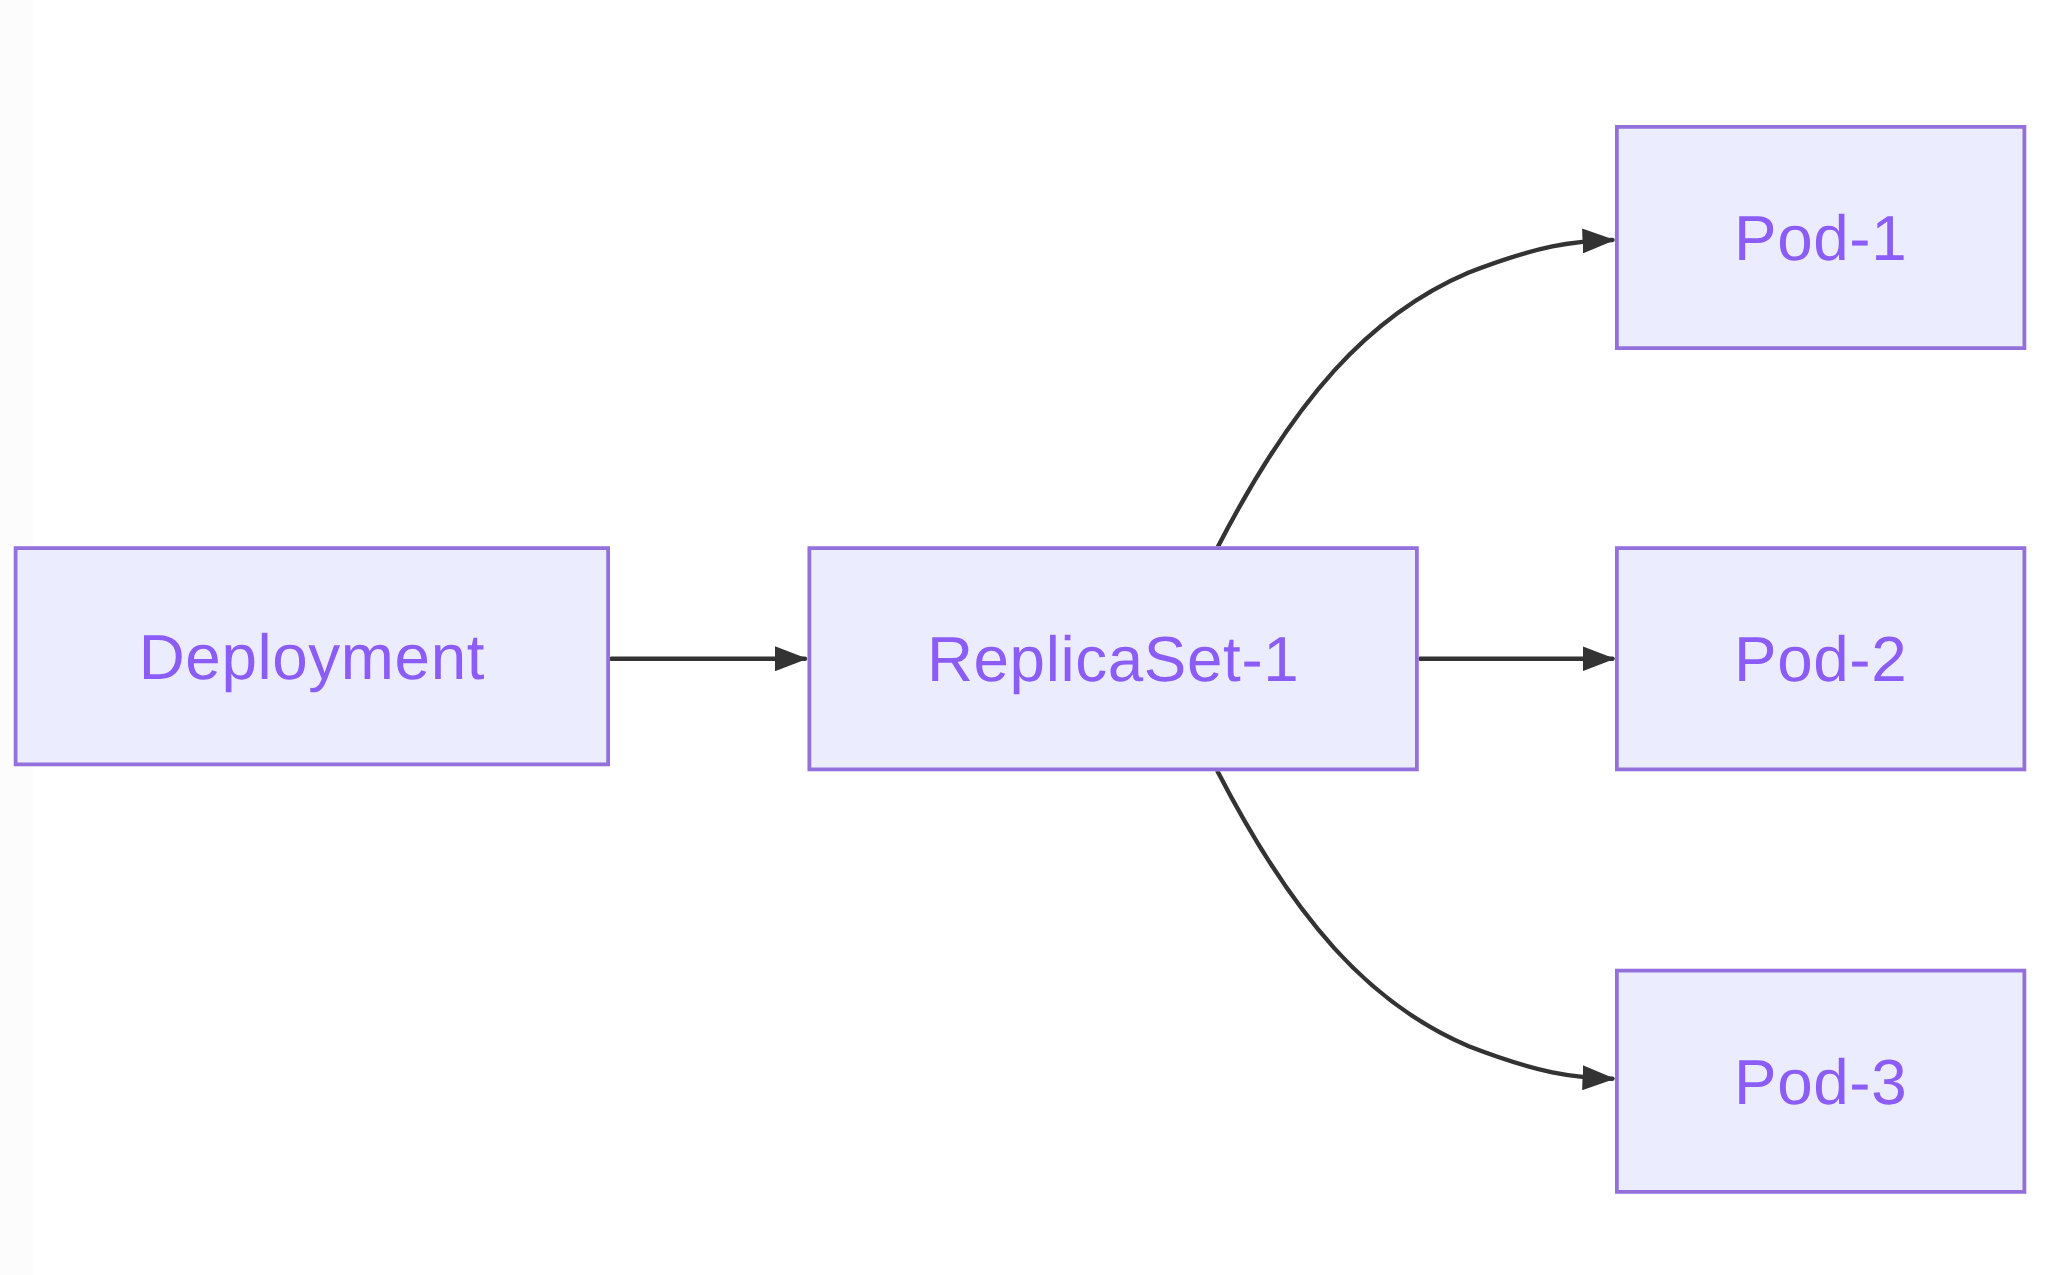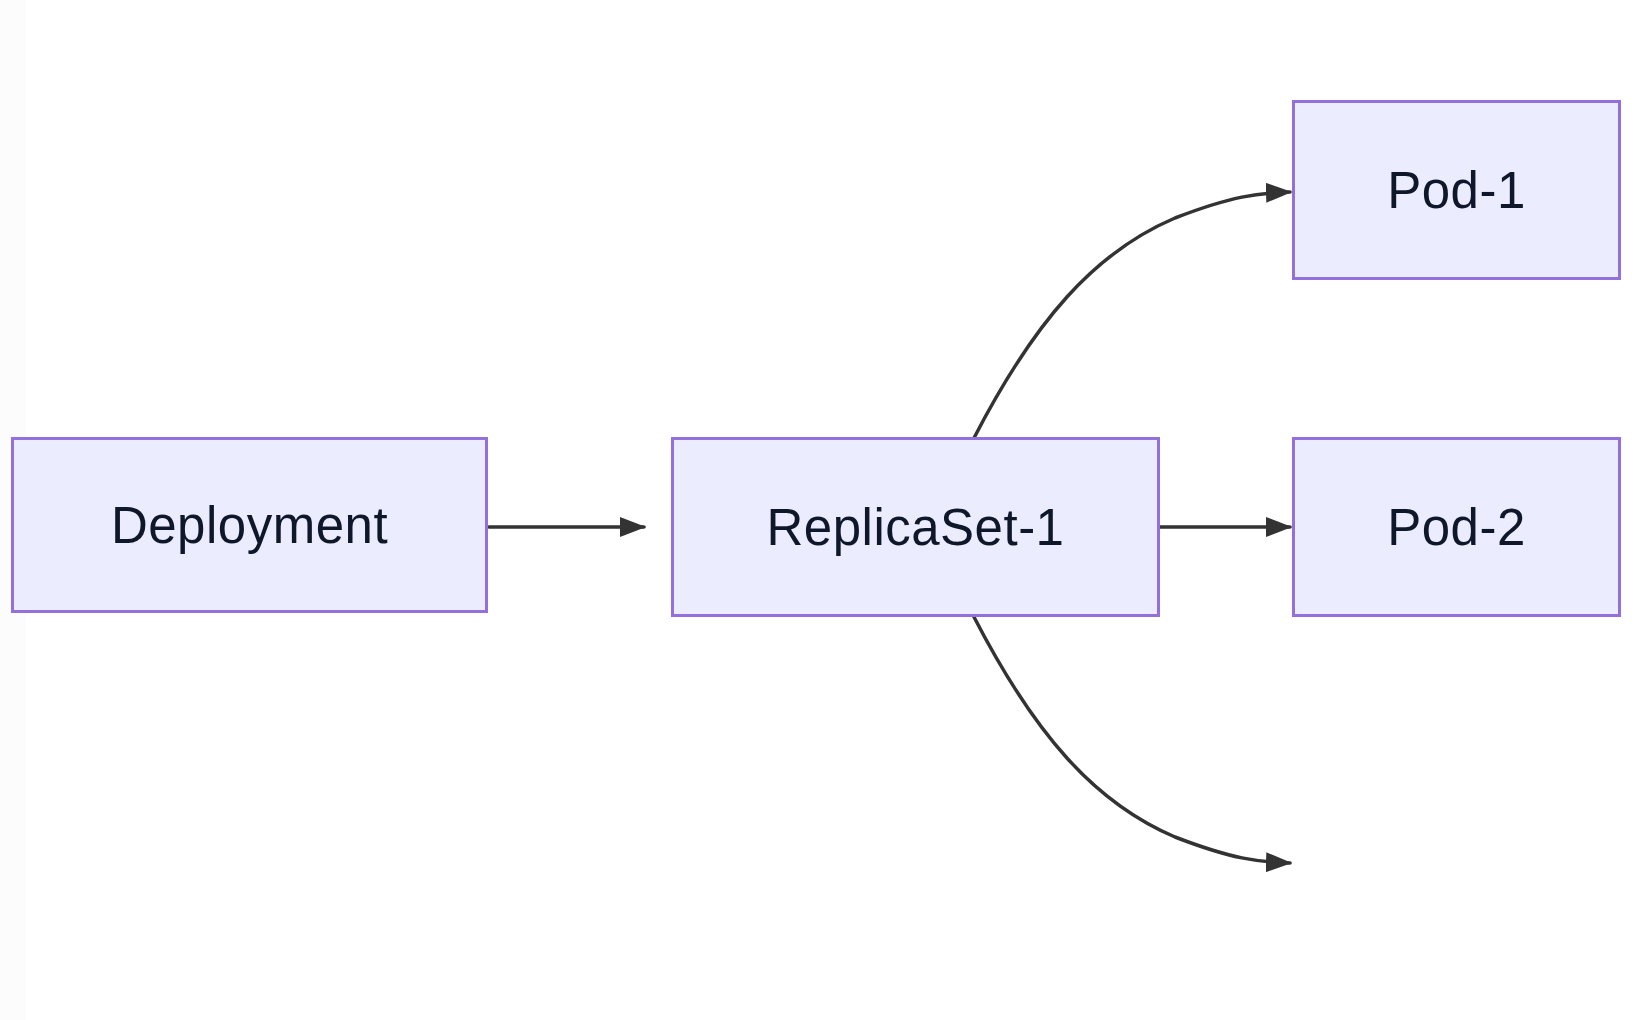--- a/index.html
+++ b/index.html
@@ -38,29 +38,29 @@
   .node {
     position: absolute;
     box-sizing: border-box;
     background: #ECECFF;
     border: 3px solid #9370DB;
     display: flex;
     align-items: center;
     justify-content: center;
   }
   .node-label {
-    color: #0f172a;
+    color: #8b5cf6;
     font-size: 51px;
     line-height: 1;
     white-space: nowrap;
     letter-spacing: 0.5px;
     text-align: center;
   }
   #n-deployment   { left: 11px;   top: 437px; width: 477px; height: 176px; }
-  #n-replicaset-1 { left: 646px;  top: 437px; width: 489px; height: 180px; margin-left: 25px; }
+  #n-replicaset-1 { left: 646px;  top: 437px; width: 489px; height: 180px; }
   #n-pod-1        { left: 1292px; top: 100px; width: 329px; height: 180px; }
   #n-pod-2        { left: 1292px; top: 437px; width: 329px; height: 180px; }
   #n-pod-3        { left: 1292px; top: 775px; width: 329px; height: 180px; }
 </style>
 </head>
 <body>
 
 <div class="canvas">
 
   <div class="left-edge-strip"></div>
@@ -90,14 +90,17 @@
   </div>
 
   <div class="node" id="n-pod-1">
     <span class="node-label">Pod-1</span>
   </div>
 
   <div class="node" id="n-pod-2">
     <span class="node-label">Pod-2</span>
   </div>
 
+  <div class="node" id="n-pod-3">
+    <span class="node-label">Pod-3</span>
+  </div>
 
 </div>
 
 </body></html>

